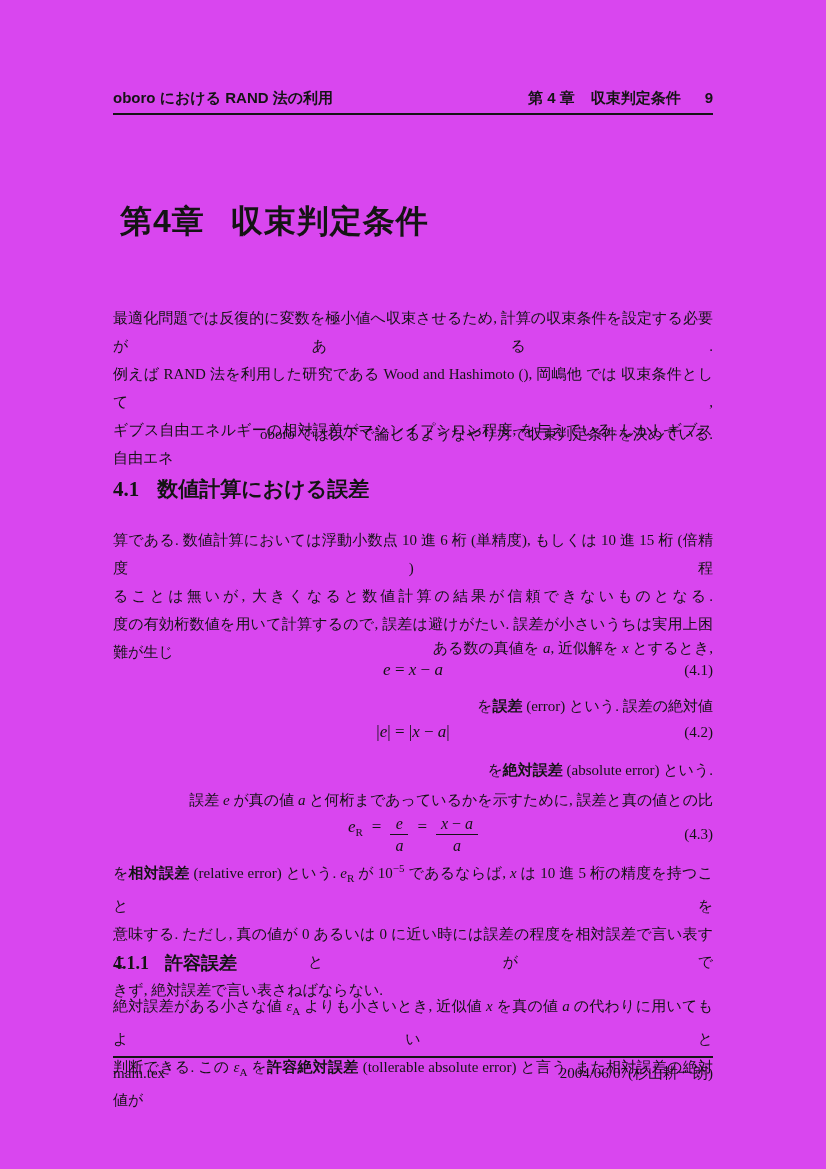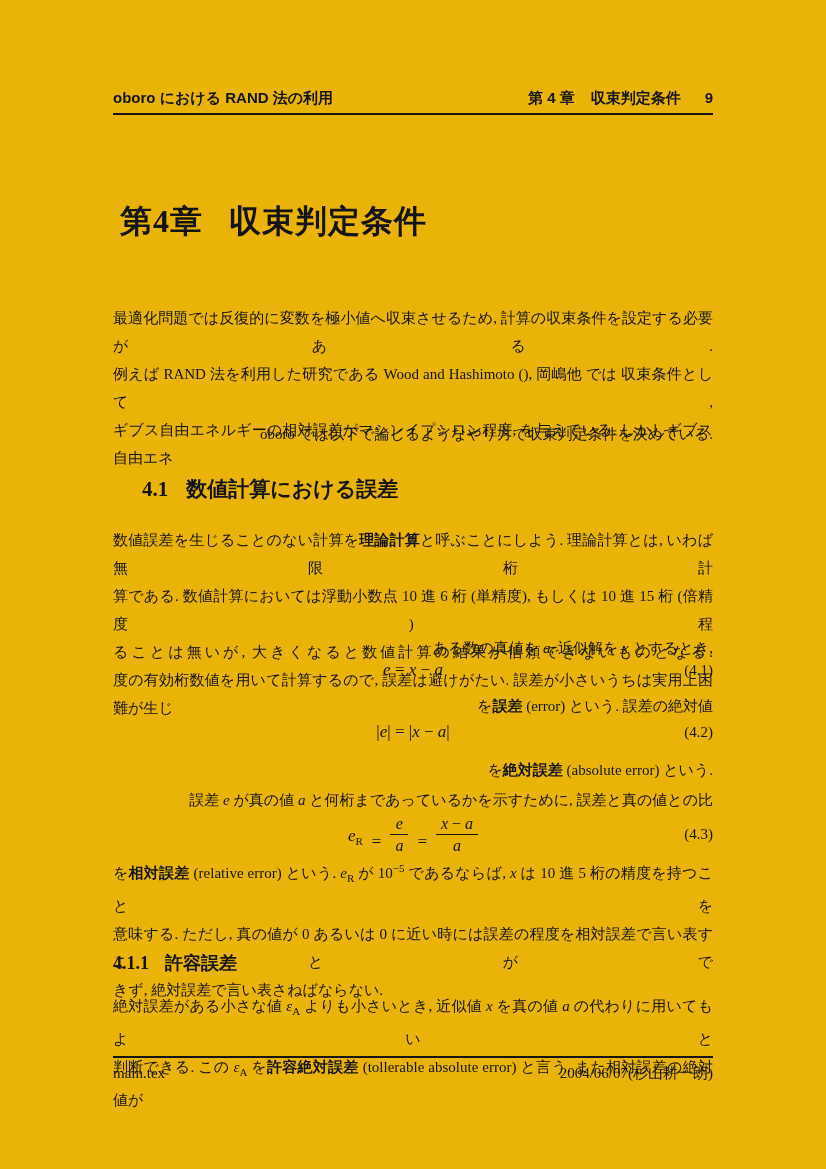--- a/index.html
+++ b/index.html
@@ -1,19 +1,19 @@
 <!DOCTYPE html>
 <html><head>
 <meta charset="utf-8">
 <style>
   html,body { margin:0; padding:0; background:#e8e8e8; }
   .page {
     position:relative;
     width:826px; height:1169px;
-    background:#eab308;
+    background:#d946ef;
     color:#141414;
     font-family:"Liberation Serif","DejaVu Serif",serif;
     overflow:hidden;
   }
   .abs { position:absolute; }
   .col { left:113px; width:600px; }
 
   
   .pg-header {
     top:88px;
@@ -21,31 +21,31 @@
     font-family:"Liberation Sans","DejaVu Sans",sans-serif;
     font-weight:bold; font-size:15px; line-height:19px;
     border-bottom:2px solid #141414; padding-bottom:6px;
   }
   .pg-header .hr-chap { margin-right:16px; }
   .pg-header .hr-title { margin-right:24px; }
 
   
   .chapter-h {
     top:201px; left:120px;
-    font-family:Liberation Serif, serif;
+    font-family:Liberation Sans, sans-serif;
     font-weight:bold; font-size:32px; line-height:40px;
     letter-spacing:1px; white-space:nowrap;
   }
   .chapter-h .ch-no { margin-right:26px; }
 
   
   .sec-h {
     top:474px; left:113px;
     font-family:"Liberation Sans","DejaVu Sans",sans-serif;
-    font-weight:bold; font-size:21px; line-height:30px; white-space:nowrap;margin-left:29px;
+    font-weight:bold; font-size:21px; line-height:30px; white-space:nowrap;
   }
   .sec-h .s-no { font-family:"Liberation Serif","DejaVu Serif",serif; margin-right:18px; }
   .subsec-h {
     top:950px; left:113px;
     font-family:"Liberation Sans","DejaVu Sans",sans-serif;
     font-weight:bold; font-size:18px; line-height:26px; white-space:nowrap;
   }
   .subsec-h .s-no { font-family:"Liberation Serif","DejaVu Serif",serif; margin-right:16px; }
 
   
@@ -61,21 +61,21 @@
   .eq {
     left:113px; width:600px;
     font-size:17px; line-height:28px;
     display:flex; justify-content:center; align-items:center;
   }
   .eq .eq-no {
     position:absolute; right:0; top:50%; transform:translateY(-50%);
     font-size:15px; font-style:normal;margin-left:48px;
   }
   .eq-body { white-space:nowrap; }
-  .eq3-body { display:inline-flex; align-items:flex-end; gap:9px; }
+  .eq3-body { display:inline-flex; align-items:flex-start; gap:9px; }
   .frac { display:inline-block; text-align:center; vertical-align:middle; }
   .frac .fnum, .frac .fden { display:block; padding:0 5px; font-size:16px; line-height:21px; }
   .frac .fden { border-top:1px solid #141414; }
 
   
   .pg-footer {
     top:1056px;
     border-top:2px solid #141414; padding-top:6px;
     display:flex; justify-content:space-between;
     font-size:15px; line-height:19px;gap:45px;
@@ -102,21 +102,20 @@
       <div class="pline">例えば RAND 法を利用した研究である Wood and Hashimoto (), 岡嶋他 では 収束条件として,</div>
       <div class="pline">ギブス自由エネルギーの相対誤差がマシンイプシロン程度, を与えている. しかしギブス自由エネ</div>
     </div>
   <div class="abs col single" style="top:420px">oboro では以下で論じるようなやり方で収束判定条件を決めている.</div>
 
   <div class="abs sec-h">
     <span class="s-no">4.1</span><span>数値計算における誤差</span>
   </div>
 
   <div class="abs col para" style="top:526px">
-      <div class="pline">数値誤差を生じることのない計算を<b>理論計算</b>と呼ぶことにしよう. 理論計算とは, いわば無限桁計</div>
       <div class="pline">算である. 数値計算においては浮動小数点 10 進 6 桁 (単精度), もしくは 10 進 15 桁 (倍精度) 程</div>
       <div class="pline">ることは無いが, 大きくなると数値計算の結果が信頼できないものとなる.</div>
       <div class="pline">度の有効桁数値を用いて計算するので, 誤差は避けがたい. 誤差が小さいうちは実用上困難が生じ</div>
     </div>
 
   <div class="abs col single" style="top:634px">ある数の真値を <i>a</i>, 近似解を <i>x</i> とするとき,</div>
 
   <div class="abs eq" style="top:656px; height:28px">
     <span class="eq-body"><i>e</i> = <i>x</i> − <i>a</i></span>
     <span class="eq-no">(4.1)</span>

